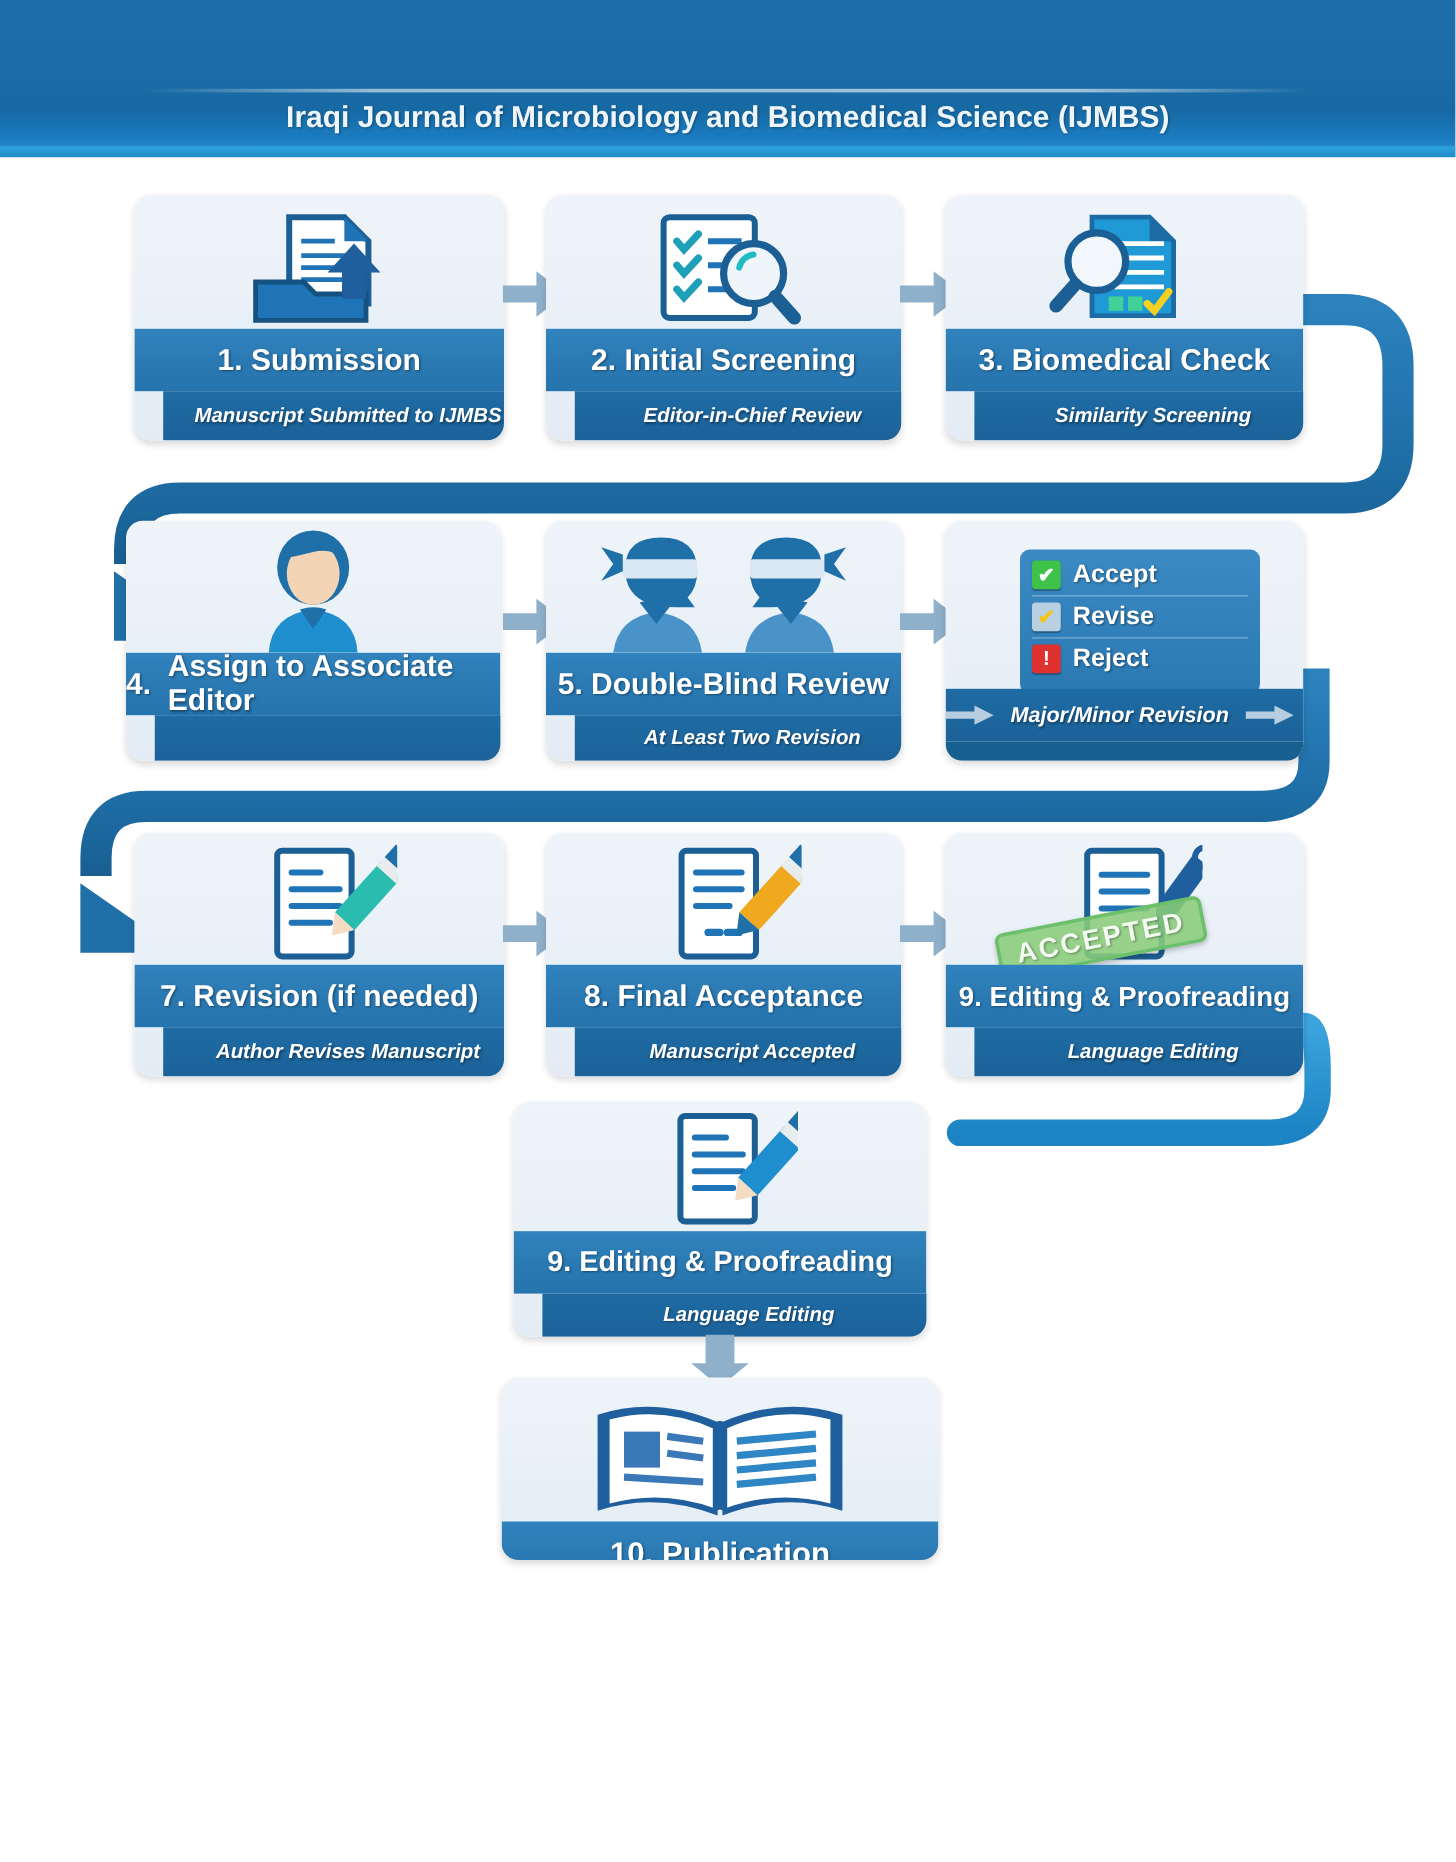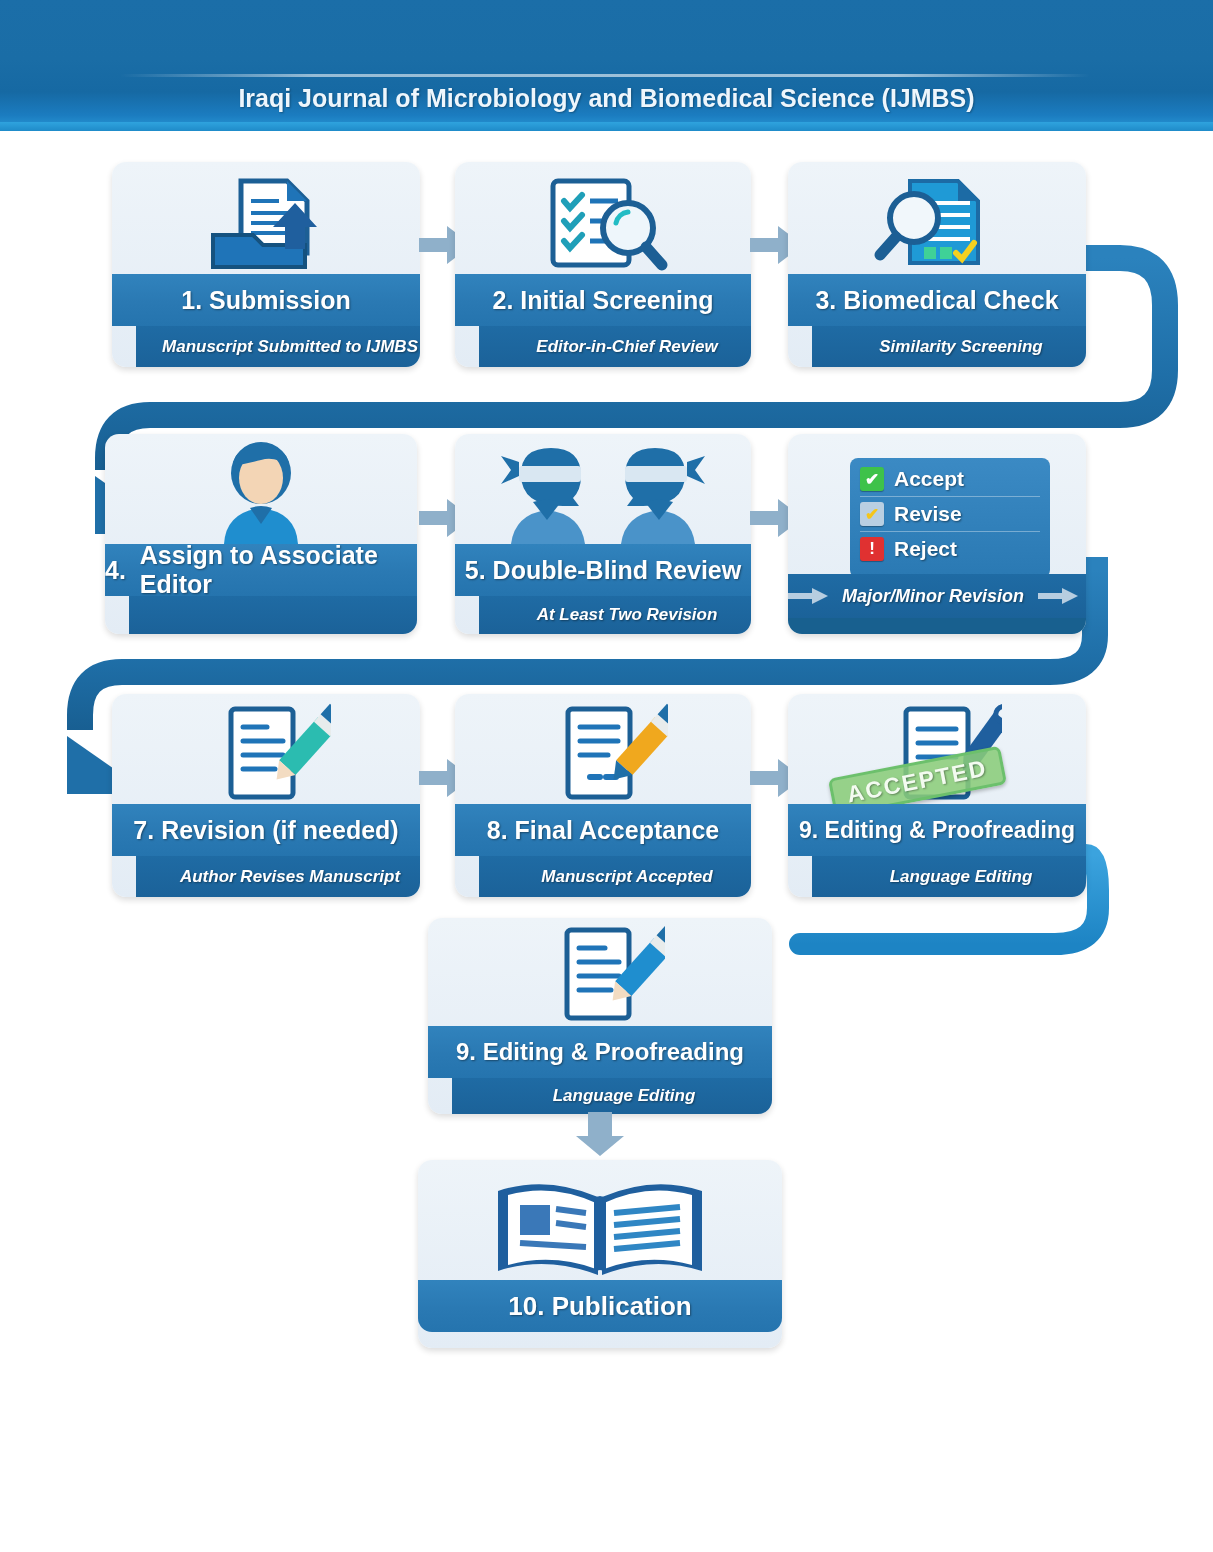--- a/index.html
+++ b/index.html
@@ -418,21 +418,21 @@
   </div>
   <div class="sub-band" style="top:160px;height:36px;font-size:17px;">Language Editing</div>
 </div>
 
 <div class="miniarrow" style="left:572px;top:1112px;">
   <svg width="56" height="44" viewBox="0 0 56 44">
       <path d="M16 0 h24 v24 h12 l-24 20 -24 -20 h12 z" fill="#8fb0ca"></path>
     </svg>
 </div>
 
-<div class="card" style="left:418px;top:1148px;width:364px;height:188px;margin-top:12px;">
+<div class="card" style="left:418px;top:1148px;width:364px;height:152px;">
   <div class="icon-area" style="height:118px;top:6px;">
     <svg width="220" height="112" viewBox="0 0 220 112">
       <path d="M8 22 q48 -16 100 6 v78 q-52 -20 -100 -4 z" fill="#1f5f9e"></path>
       <path d="M212 22 q-48 -16 -100 6 v78 q52 -20 100 -4 z" fill="#1f5f9e"></path>
       <path d="M18 26 q44 -12 88 8 v66 q-44 -16 -88 -4 z" fill="#ffffff"></path>
       <path d="M202 26 q-44 -12 -88 8 v66 q44 -16 88 -4 z" fill="#ffffff"></path>
       <rect x="30" y="36" width="30" height="30" fill="#3a78b8"></rect>
       <g stroke="#3a78b8" stroke-width="6">
           <line x1="66" y1="40" x2="96" y2="44"></line>
           <line x1="66" y1="54" x2="96" y2="58"></line>

